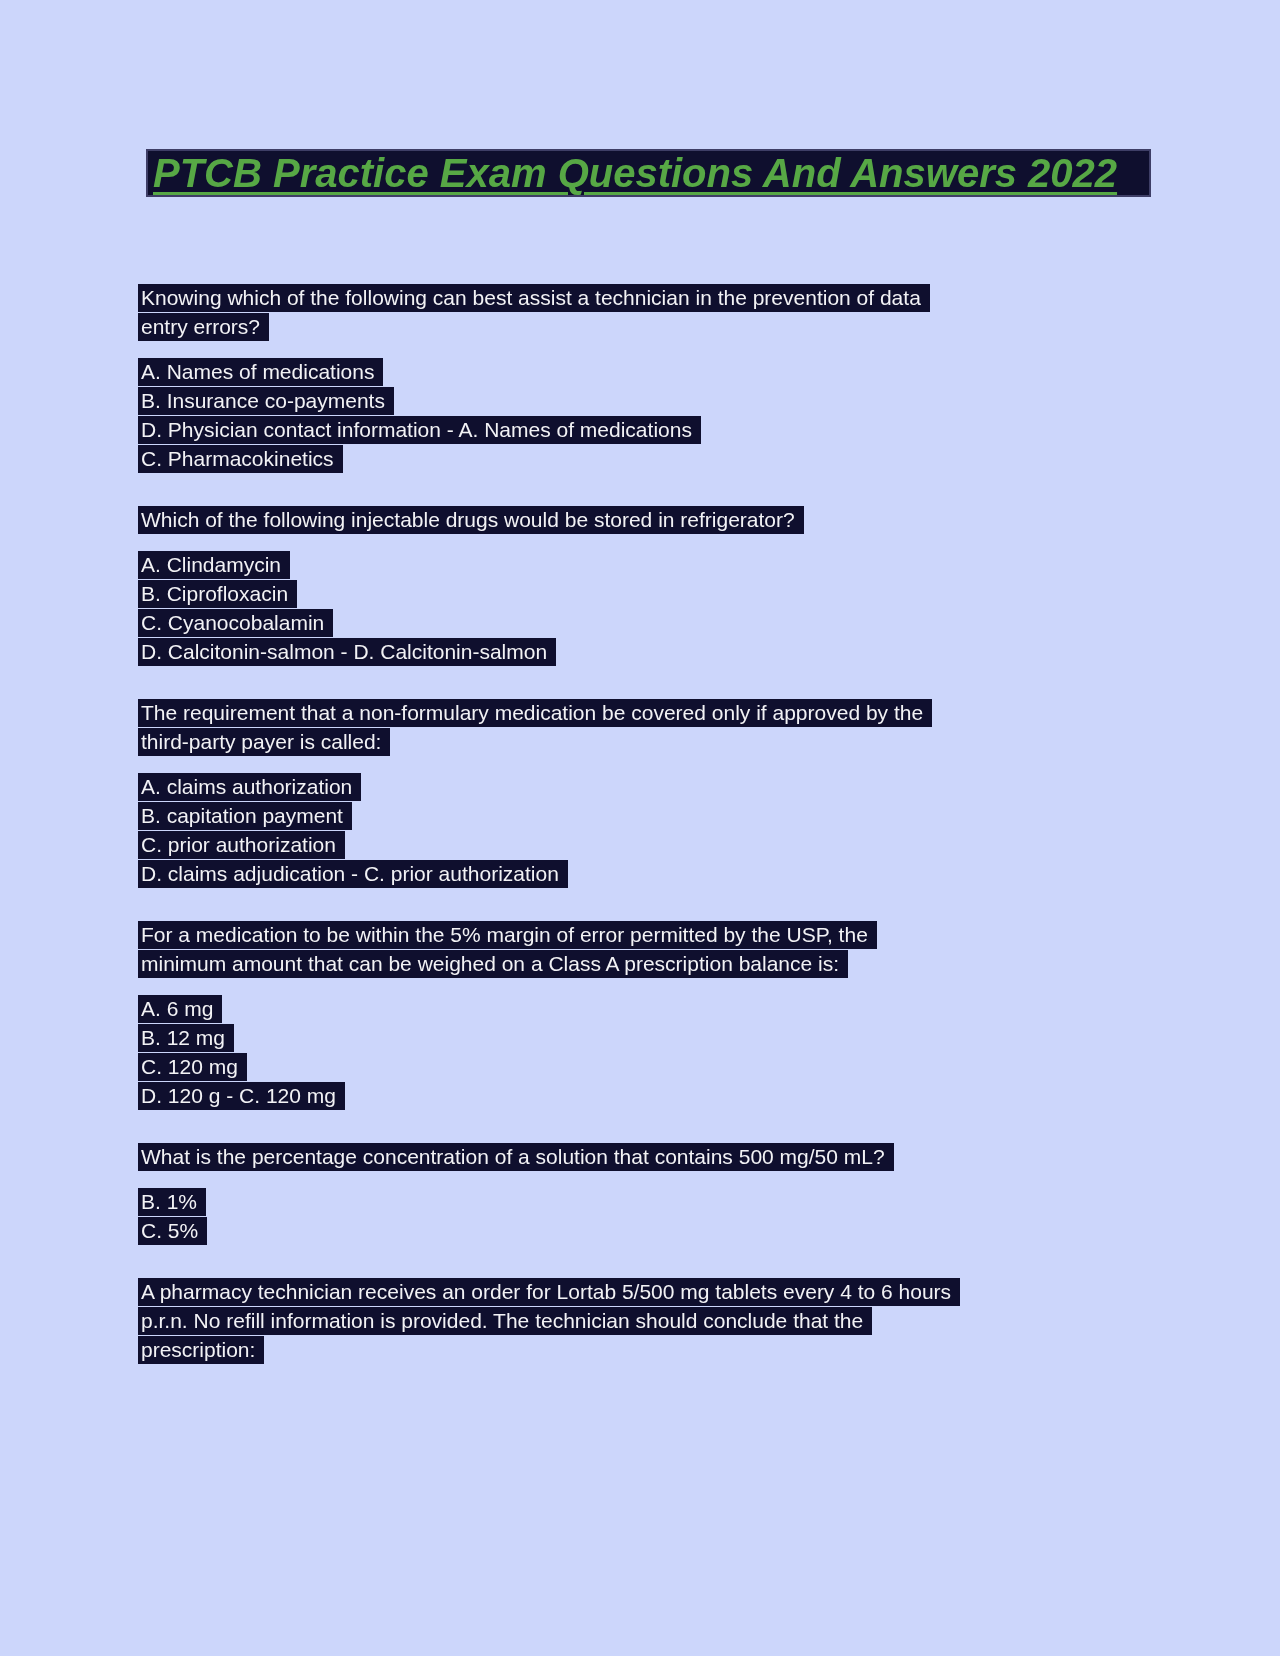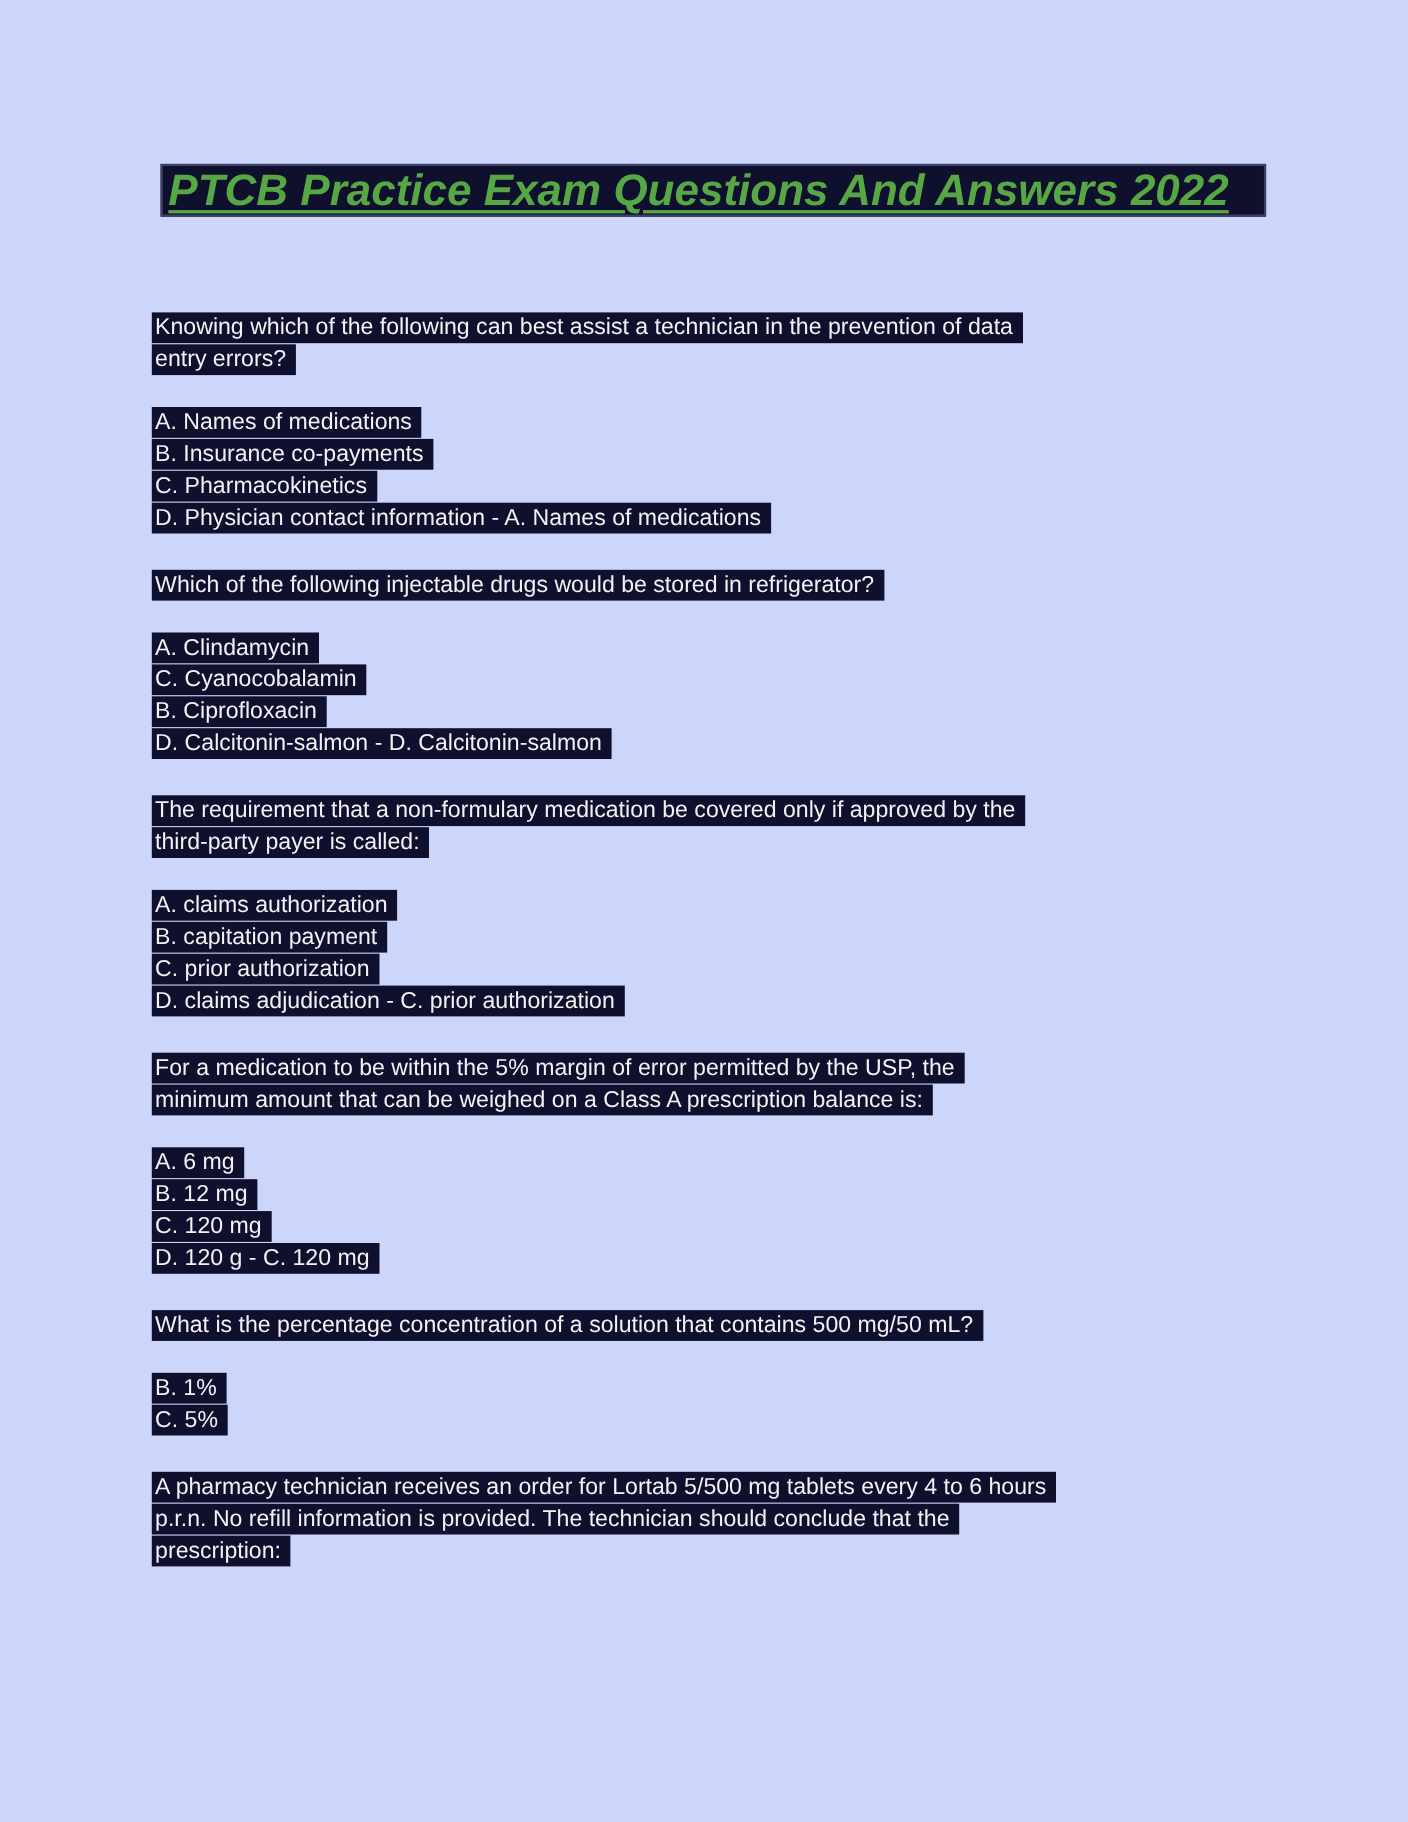--- a/index.html
+++ b/index.html
@@ -36,21 +36,21 @@
     text-decoration:underline;
     text-decoration-thickness:3px;
     text-underline-offset:5px;
   }
   .content{
     margin-left:138px;
     padding-top:87px;
     width:1000px;
   }
   .block{margin:0;}
-  .block.options{margin-top:28px;margin-bottom:32px;}
+  .block.options{margin-top:16px;margin-bottom:32px;}
   .line{height:29px;white-space:pre;}
   .hl{
     display:inline-block;
     line-height:28px;
     background:var(--hl);
     color:var(--text);
     font-size:21px;
     padding:0 9px 0 3px;
     white-space:pre;
   }
@@ -63,30 +63,30 @@
 <h1 class="title-bar"><span class="title-text">PTCB Practice Exam Questions And Answers 2022</span></h1>
 
 <main class="content" id="content">
     <section class="block question">
       <div class="line"><span class="hl">Knowing which of the following can best assist a technician in the prevention of data</span></div>
       <div class="line"><span class="hl">entry errors?</span></div>
     </section>
     <section class="block options">
       <div class="line"><span class="hl">A. Names of medications</span></div>
       <div class="line"><span class="hl">B. Insurance co-payments</span></div>
+      <div class="line"><span class="hl">D. Physician contact information - A. Names of medications</span></div>
       <div class="line"><span class="hl">C. Pharmacokinetics</span></div>
-      <div class="line"><span class="hl">D. Physician contact information - A. Names of medications</span></div>
     </section>
     <section class="block question">
       <div class="line"><span class="hl">Which of the following injectable drugs would be stored in refrigerator?</span></div>
     </section>
     <section class="block options">
       <div class="line"><span class="hl">A. Clindamycin</span></div>
+      <div class="line"><span class="hl">B. Ciprofloxacin</span></div>
       <div class="line"><span class="hl">C. Cyanocobalamin</span></div>
-      <div class="line"><span class="hl">B. Ciprofloxacin</span></div>
       <div class="line"><span class="hl">D. Calcitonin-salmon - D. Calcitonin-salmon</span></div>
     </section>
     <section class="block question">
       <div class="line"><span class="hl">The requirement that a non-formulary medication be covered only if approved by the</span></div>
       <div class="line"><span class="hl">third-party payer is called:</span></div>
     </section>
     <section class="block options">
       <div class="line"><span class="hl">A. claims authorization</span></div>
       <div class="line"><span class="hl">B. capitation payment</span></div>
       <div class="line"><span class="hl">C. prior authorization</span></div>

